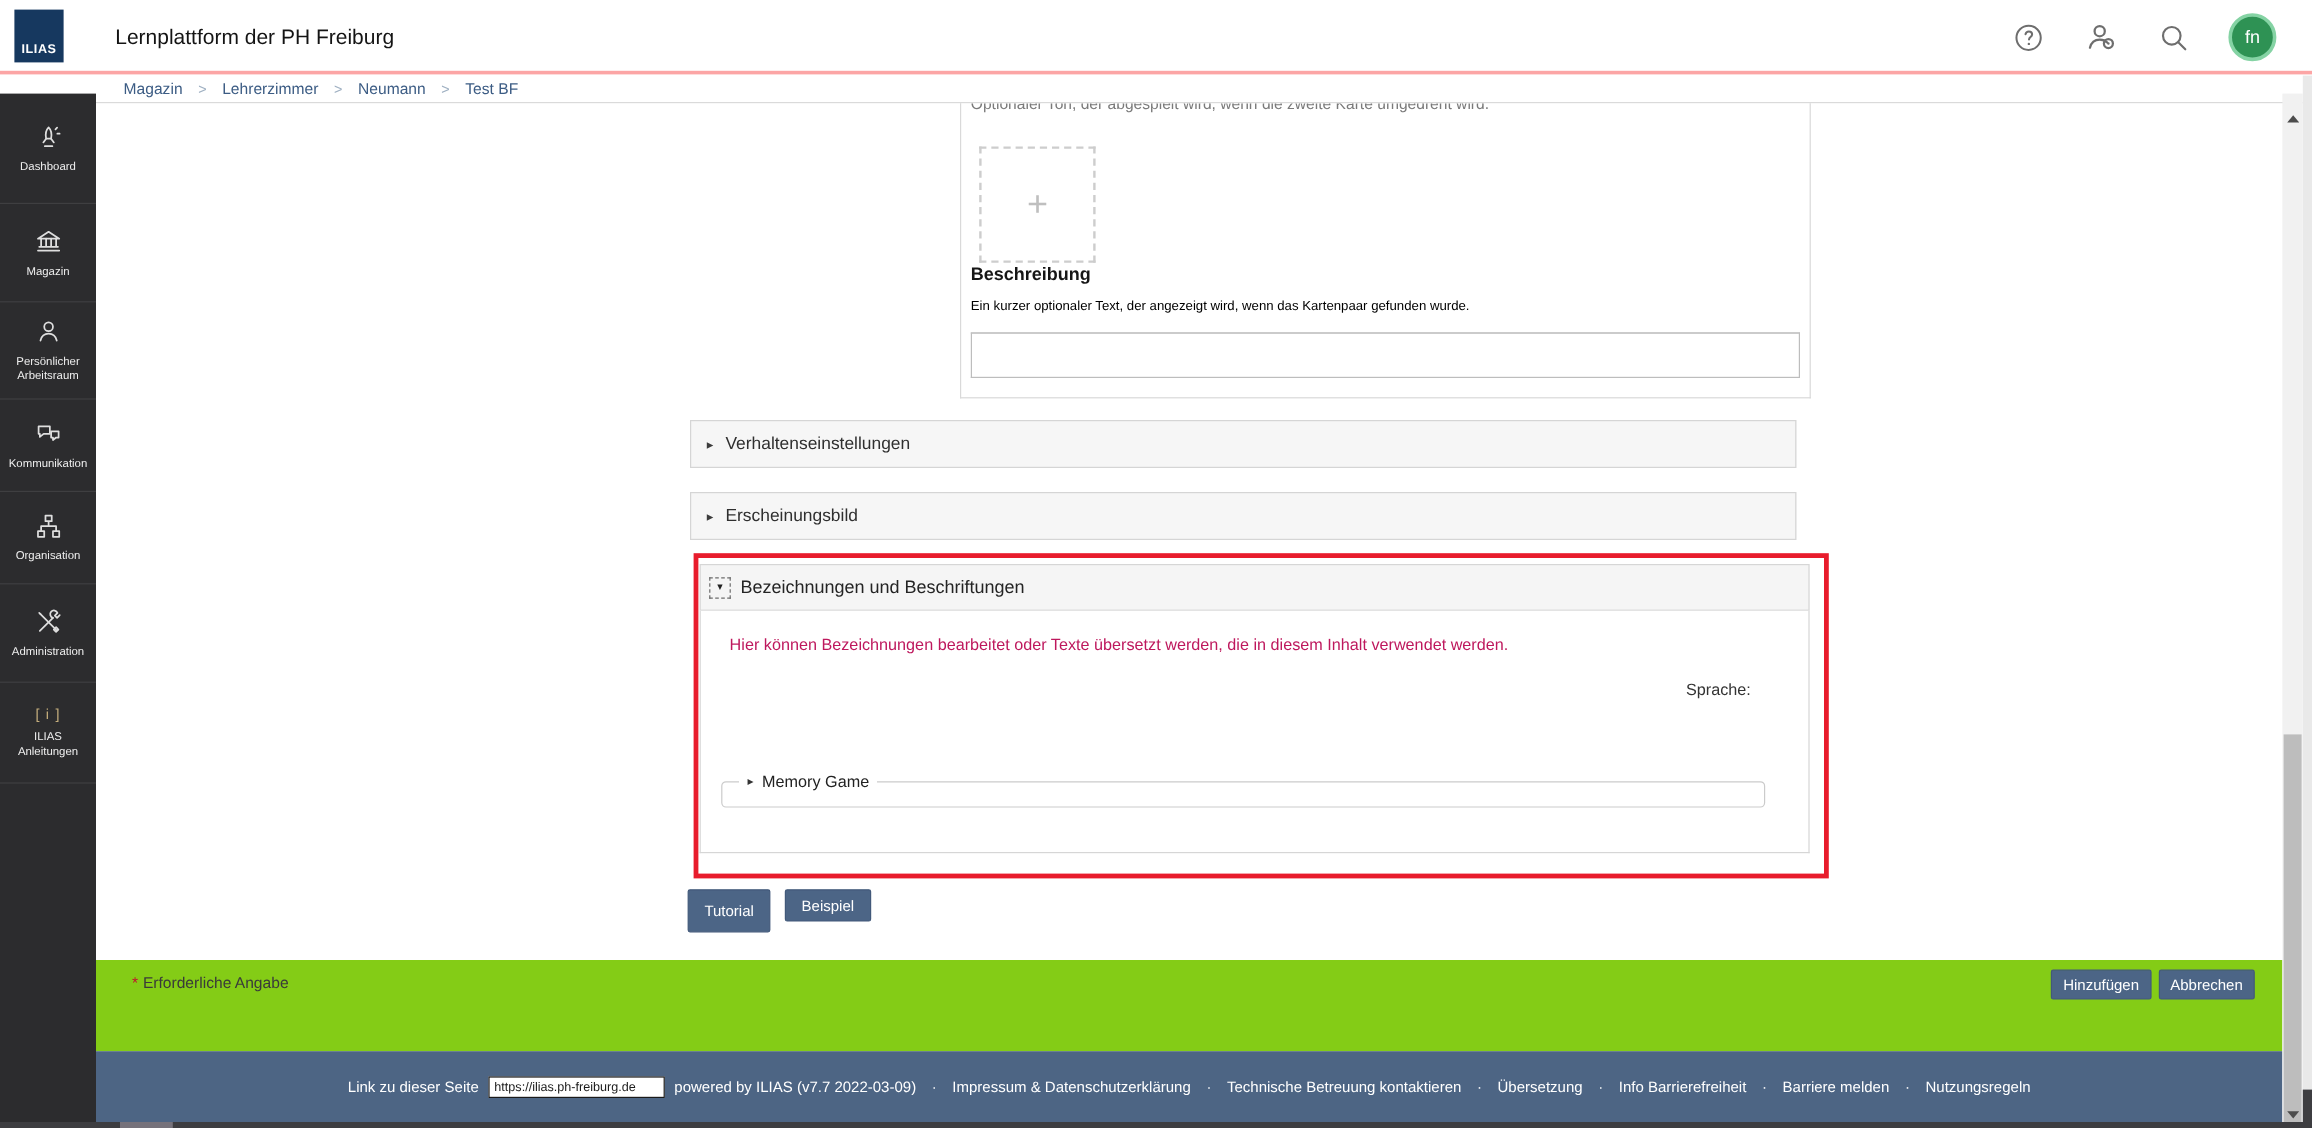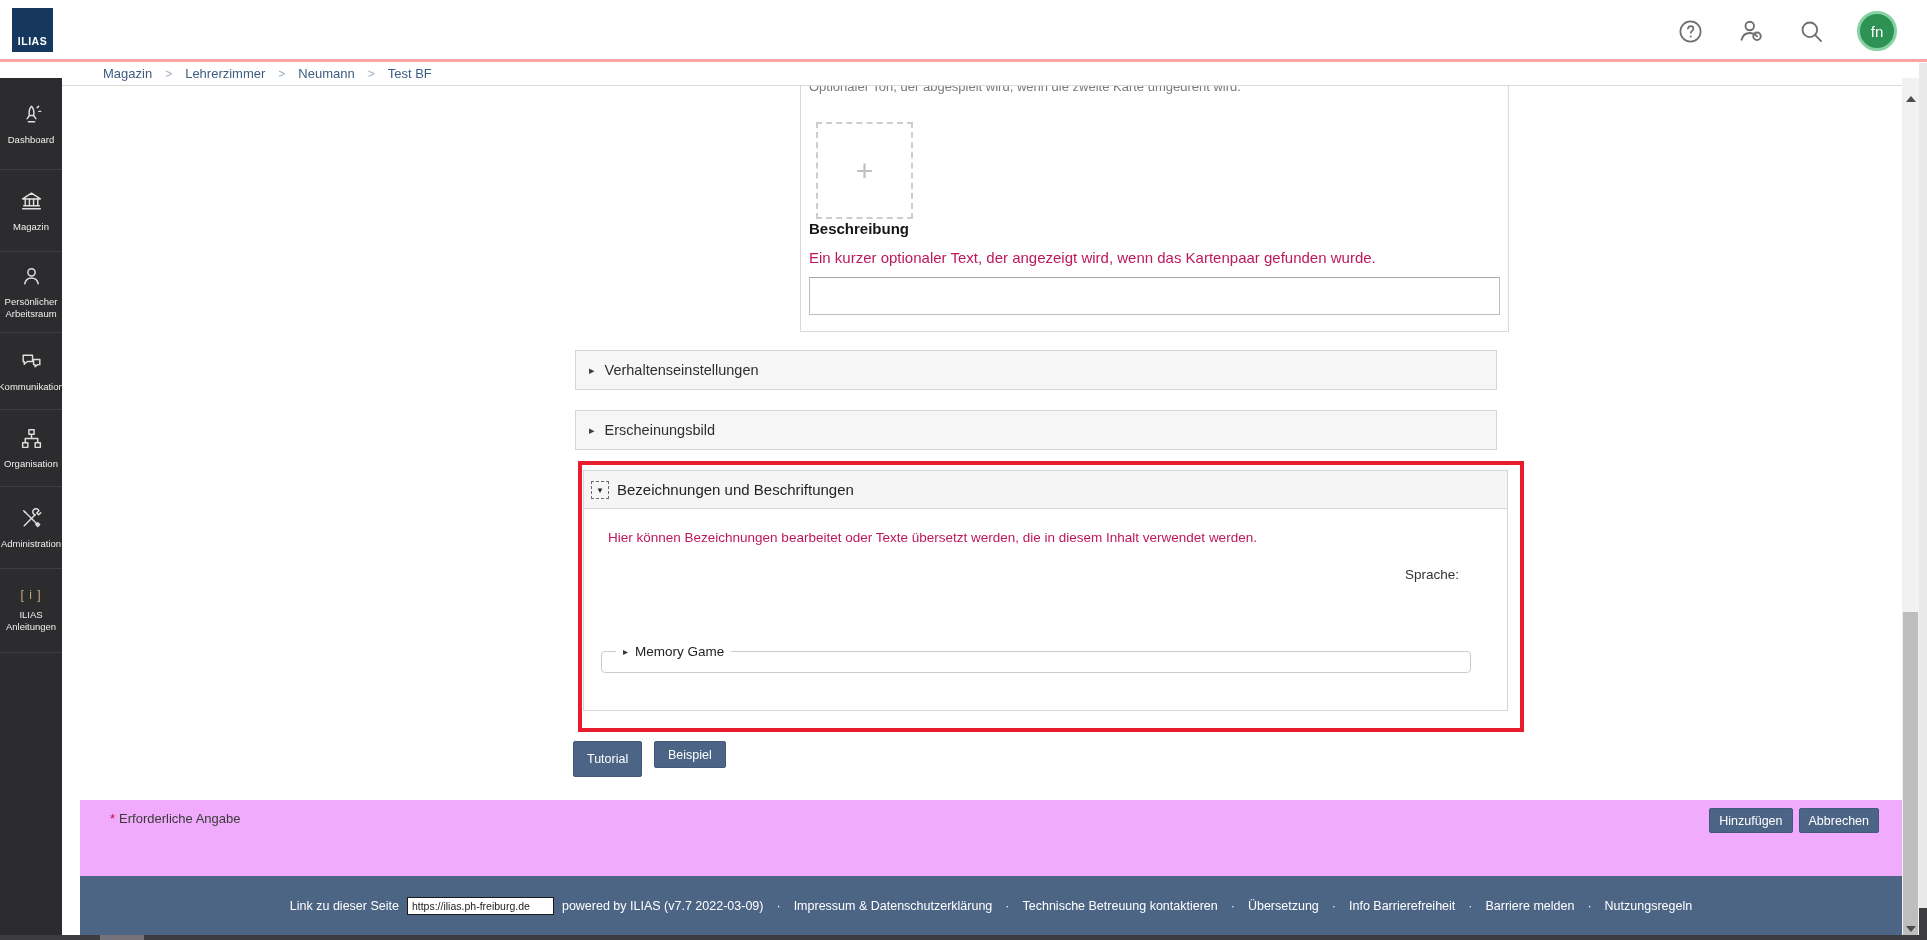--- a/index.html
+++ b/index.html
@@ -13,33 +13,33 @@
   .logo{position:absolute;left:12px;top:8px;width:41px;height:44px;background:#16385f;color:#fff;display:flex;align-items:flex-end;justify-content:center;font-size:10.5px;font-weight:700;letter-spacing:.5px;padding-bottom:5px;}
   .app-title{position:absolute;left:96px;top:0;height:62px;display:flex;align-items:center;font-size:17.5px;font-weight:500;color:#141414;}
   .header-icons{position:absolute;right:30px;top:0;height:62px;display:flex;align-items:center;gap:32px;}
   .hicon{display:flex;align-items:center;justify-content:center;cursor:pointer;}
   .avatar{width:40px;height:40px;border-radius:50%;background:#2e9254;border:3px solid #85d3a4;color:#fff;display:flex;align-items:center;justify-content:center;font-size:15px;}
   
   .breadcrumb{position:absolute;left:0;top:62px;width:1927px;height:24px;background:#fff;border-bottom:1px solid #dadada;display:flex;align-items:center;padding-left:103px;gap:13px;font-size:13px;z-index:20;}
   .crumb{color:#3c5c84;cursor:pointer;}
   .crumb-sep{color:#9fb0c2;font-size:12px;}
   
-  .sidebar{position:absolute;left:0;top:78px;width:62px;height:857px;background:#2c2c2e;z-index:25;display:flex;flex-direction:column;}
+  .sidebar{position:absolute;left:0;top:78px;width:80px;height:857px;background:#2c2c2e;z-index:25;display:flex;flex-direction:column;}
   .side-item{display:flex;flex-direction:column;align-items:center;justify-content:center;gap:7px;border-bottom:1px solid #3f3f41;cursor:pointer;padding:4px 3px;}
   .side-item .lbl{font-size:9.5px;color:#efefef;text-align:center;line-height:1.25;}
   .t1{height:92px}.t2{height:82px}.t3{height:81px}.t4{height:77px}.t5{height:77px}.t6{height:82px}.t7{height:84px;border-bottom:1px solid #3f3f41;}
   .anleit-glyph{color:#c4ad7c;font-size:12px;letter-spacing:1px;}
   
   .boxA{position:absolute;left:800px;top:84px;width:709px;height:248px;border:1px solid #d9d9d9;border-top:none;background:#fff;}
   .clip-line{position:absolute;left:8px;top:2px;height:13px;overflow:hidden;width:680px;}
   .clip-line span{display:block;margin-top:-7px;font-size:13px;color:#7a7a7a;white-space:nowrap;}
   .dropzone{position:absolute;left:15px;top:38px;width:97px;height:97px;border:2px dashed #cdcdcd;display:flex;align-items:center;justify-content:center;cursor:pointer;}
   .dropzone .plus{font-size:30px;font-weight:300;color:#bfbfbf;line-height:1;}
   .desc-label{position:absolute;left:8px;top:136px;font-size:15px;font-weight:700;color:#161616;}
-  .desc-hint{position:absolute;left:8px;top:165px;font-size:15px;color:#be185d;}
+  .desc-hint{position:absolute;left:8px;top:165px;font-size:11px;color:#000000;}
   .desc-input{position:absolute;left:8px;top:193px;width:691px;height:38px;border:1px solid #bdbdbd;border-top-color:#a9a9a9;background:#fff;padding:0 8px;font-size:13px;font-family:inherit;}
   .accordion{position:absolute;left:575px;width:922px;height:40px;background:#f6f6f6;border:1px solid #d5d5d5;display:flex;align-items:center;gap:10px;padding-left:13px;cursor:pointer;}
   .acc-marker{font-size:11px;color:#3c3c3c;}
   .acc-label{font-size:14.5px;color:#2f2f2f;}
   .acc1{top:350px;} .acc2{top:410px;}
   
   .sec-header{position:absolute;left:583px;top:470px;width:925px;height:39px;background:#f5f5f5;border:1px solid #d6d6d6;display:flex;align-items:center;padding-left:7px;cursor:pointer;}
   .toggle-box{width:18px;height:18px;border:1px dashed #6d6d6d;display:flex;align-items:center;justify-content:center;font-size:9px;color:#222;background:#f5f5f5;}
   .sec-title{font-size:15px;color:#242424;margin-left:8px;}
   .sec-body{position:absolute;left:583px;top:509px;width:925px;height:202px;background:#fff;border:1px solid #d6d6d6;border-top:none;}
@@ -50,21 +50,21 @@
   .mg-fieldset{position:absolute;left:17px;top:135px;width:870px;height:29px;border:1px solid #cbcbcb;border-radius:4px;margin:0;padding:0;}
   .mg-fieldset legend{margin-left:14px;padding:0 7px;display:flex;align-items:center;gap:7px;font-size:13.5px;color:#222;cursor:pointer;}
   .mg-marker{font-size:10px;color:#333;}
   
   .red-rect{position:absolute;left:578px;top:461px;width:946px;height:271px;border:4px solid #e81c2c;z-index:40;pointer-events:none;}
   
   .slate-btn{background:#4c6586;color:#fff;border:1px solid #42597a;border-radius:2px;font-size:12.5px;font-family:inherit;display:inline-flex;align-items:center;justify-content:center;cursor:pointer;}
   .btn-tutorial{position:absolute;left:573px;top:741px;height:27px;padding:17px 13px;}
   .btn-beispiel{position:absolute;left:654px;top:741px;height:27px;padding:0 13px;}
   
-  .action-band{position:absolute;left:80px;top:800px;width:1822px;height:76px;background:#f0abfc;}
+  .action-band{position:absolute;left:80px;top:800px;width:1822px;height:76px;background:#84cc16;}
   .required-note{position:absolute;left:30px;top:11px;font-size:13px;color:#3a3a3a;}
   .required-note .star{color:#c40f2e;margin-right:4px;}
   .band-buttons{position:absolute;right:23px;top:8px;display:flex;gap:6px;}
   .band-buttons .slate-btn{height:25px;padding:4px 9px;}
   
   .site-footer{position:absolute;left:80px;top:876px;width:1822px;height:60px;background:#4d6584;display:flex;align-items:center;justify-content:center;gap:8px;font-size:12.5px;color:#fff;white-space:nowrap;}
   .url-box{background:#fff;color:#1c1c1c;border:1px solid #1a1a1a;width:147px;height:18px;overflow:hidden;font-size:10.5px;line-height:16px;padding:0 4px;cursor:text;}
   .f-sep{margin:0 5px;opacity:.95;}
   .f-link{cursor:pointer;}
   
@@ -81,20 +81,21 @@
 </style>
 </head>
 <body>
 
 <div class="stage">
 
   <header class="header">
     <div class="logo">
         <span>ILIAS</span>
       </div>
+    <div class="app-title">Lernplattform der PH Freiburg</div>
     <div class="header-icons">
       <span class="hicon">
         <svg width="27" height="27" viewBox="0 0 24 24" fill="none" stroke="#6e6e6e" stroke-width="1.5">
             <circle cx="12" cy="12" r="9"></circle>
             <path d="M9.7 9.4c.3-1.4 1.3-2.1 2.5-2.1 1.4 0 2.4.9 2.4 2.2 0 1.8-2.3 2-2.3 3.7" stroke-linecap="round"></path>
             <circle cx="12.2" cy="16.5" r="0.9" fill="#6e6e6e" stroke="none"></circle>
           </svg>
       </span>
       <span class="hicon">
         <svg width="30" height="30" viewBox="0 0 24 24" fill="none" stroke="#6e6e6e" stroke-width="1.5" stroke-linecap="round">

